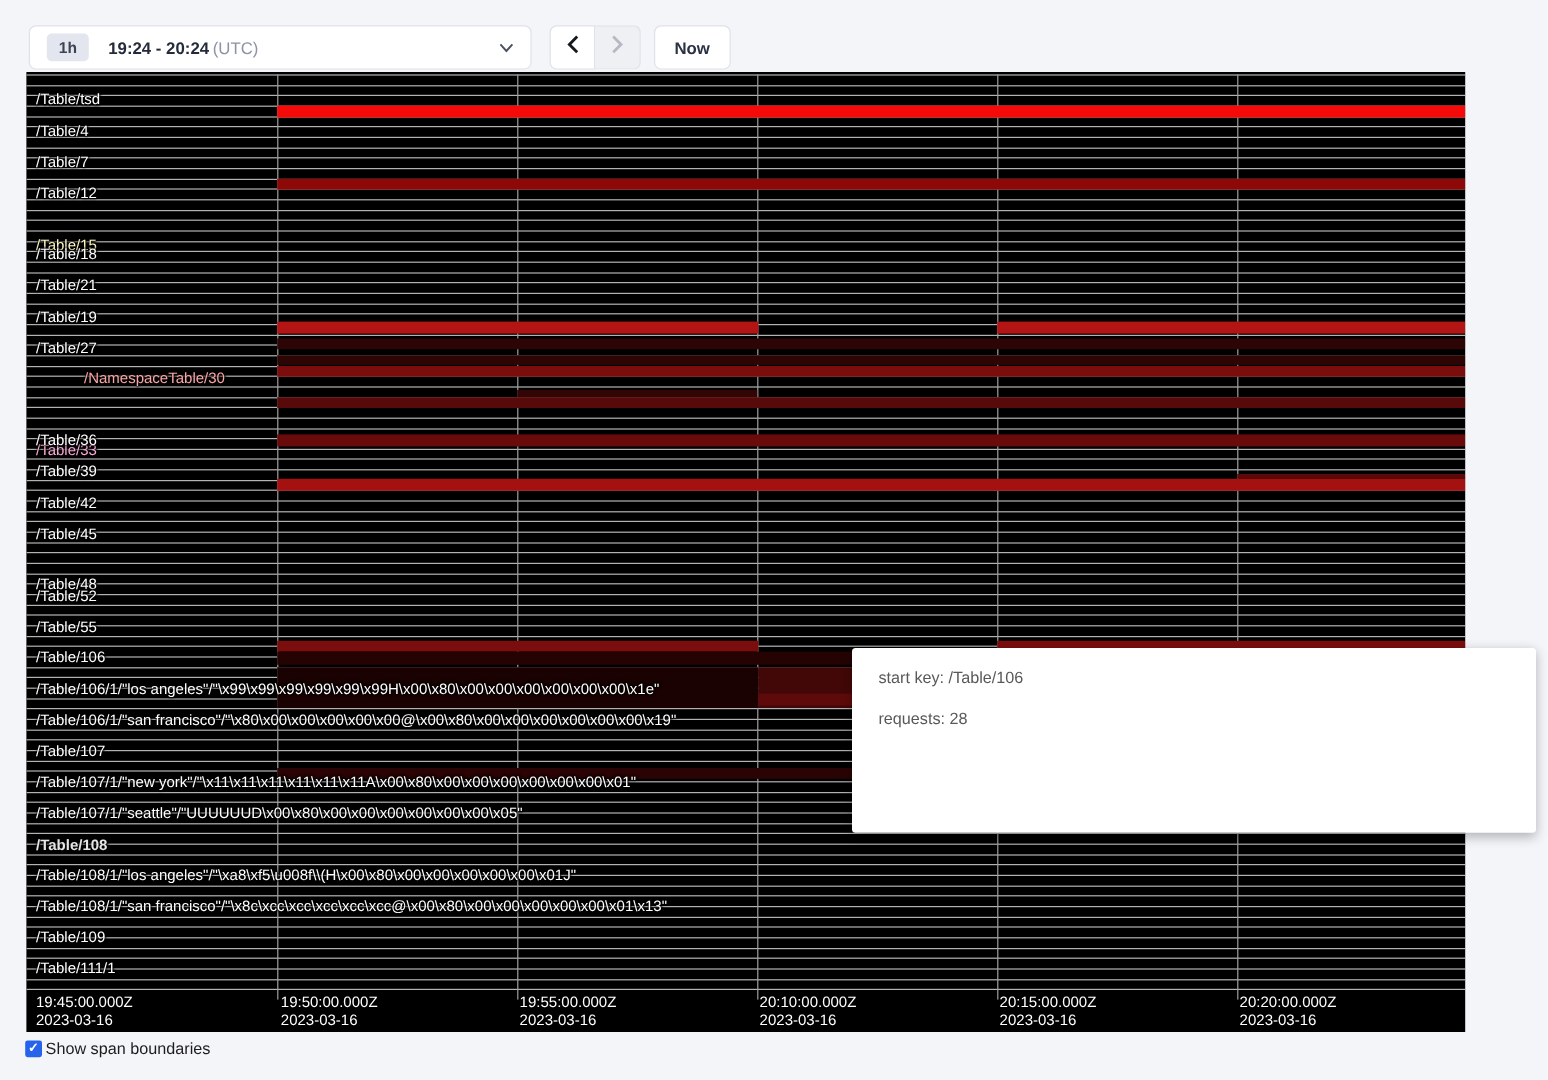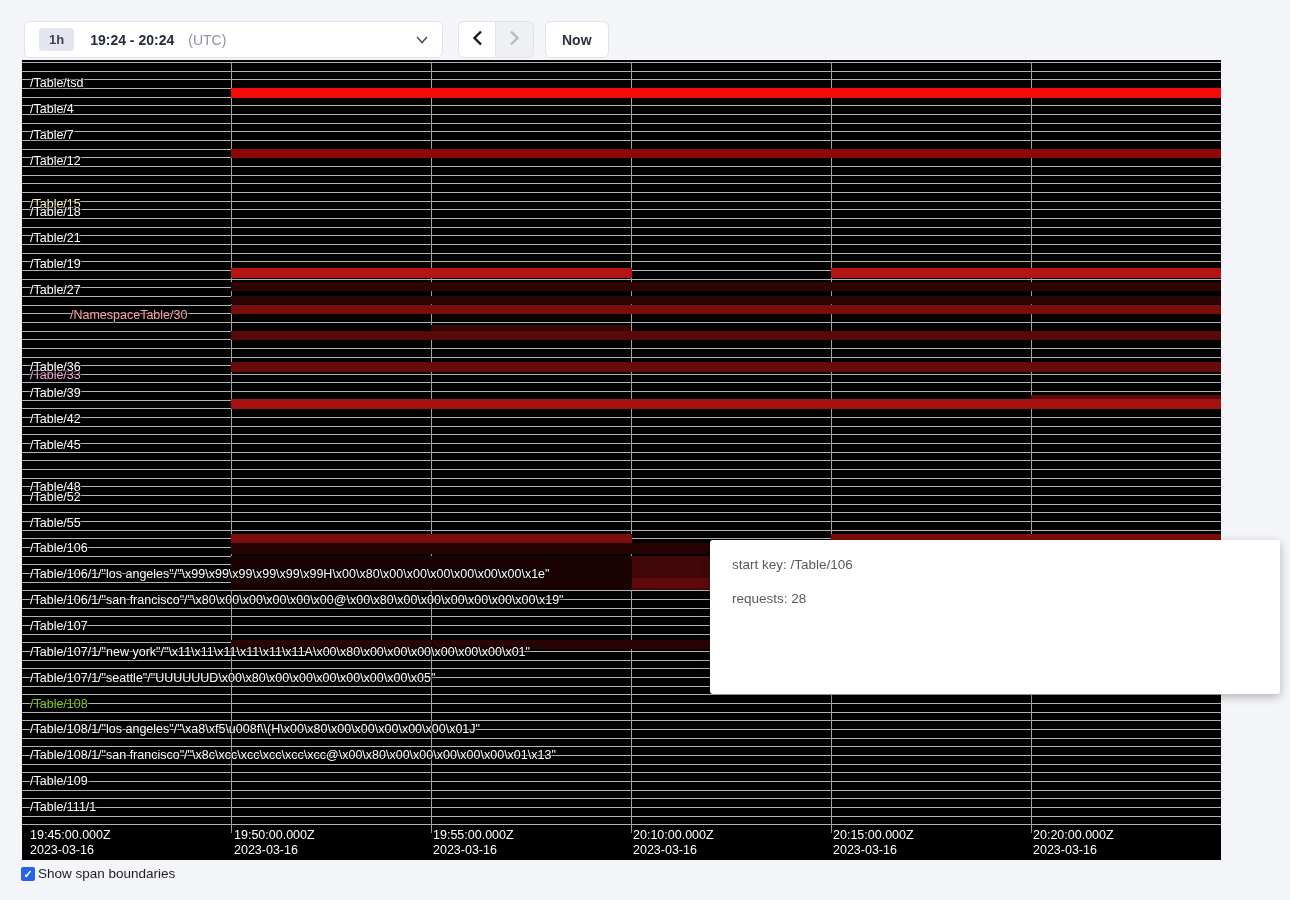--- a/index.html
+++ b/index.html
@@ -6,21 +6,21 @@
   html,body { width:1290px; height:900px; overflow:hidden;
     font-family:"Liberation Sans", sans-serif; background:#f4f5f9; }
 
   
   .time-select { position:absolute; left:24px; top:21px; width:419px; height:37px;
     background:#fff; border:1px solid #dfe2e9; border-radius:6px;
     display:flex; align-items:center; cursor:pointer; }
   .dur-badge { margin-left:14px; background:#e3e6ef; color:#3c4454;
     font-size:13px; font-weight:bold; padding:4px 10px; border-radius:4px; }
   .range-txt { margin-left:16px; font-size:14px; font-weight:bold; color:#242b3a; }
-  .tz-txt { margin-left:14px; font-size:14px; color:#8d93a3; }
+  .tz-txt { margin-left:3px; font-size:14px; color:#8d93a3; }
   .dd-caret { margin-left:auto; margin-right:14px; display:flex; }
   .nav-group { position:absolute; left:458px; top:21px; height:37px; display:flex; }
   .nav-btn { width:38px; height:37px; display:flex; align-items:center; justify-content:center;
     border:1px solid #dfe2e9; background:#fff; cursor:pointer; }
   .nav-prev { border-radius:6px 0 0 6px; }
   .nav-next { border-radius:0 6px 6px 0; border-left:none; background:#eef0f4; cursor:default; }
   .now-btn { position:absolute; left:545px; top:21px; height:37px; padding:0 16px;
     background:#fff; border:1px solid #dfe2e9; border-radius:6px;
     font-size:14px; font-weight:600; color:#2a3242; cursor:pointer;
     font-family:"Liberation Sans", sans-serif; }
@@ -216,21 +216,21 @@
     <div class="row-label" style="top: 376.998px; color: rgb(255, 255, 255);">/Table/45</div>
     <div class="row-label" style="top: 419px; color: rgb(255, 255, 255);">/Table/48</div>
     <div class="row-label" style="top: 428.712px; color: rgb(255, 255, 255);">/Table/52</div>
     <div class="row-label" style="top: 454.569px; color: rgb(255, 255, 255);">/Table/55</div>
     <div class="row-label" style="top: 480.426px; color: rgb(255, 255, 255);">/Table/106</div>
     <div class="row-label" style="top: 506.283px; color: rgb(255, 255, 255);">/Table/106/1/"los angeles"/"\x99\x99\x99\x99\x99\x99H\x00\x80\x00\x00\x00\x00\x00\x00\x1e"</div>
     <div class="row-label" style="top: 532.14px; color: rgb(255, 255, 255);">/Table/106/1/"san francisco"/"\x80\x00\x00\x00\x00\x00@\x00\x80\x00\x00\x00\x00\x00\x00\x19"</div>
     <div class="row-label" style="top: 557.997px; color: rgb(255, 255, 255);">/Table/107</div>
     <div class="row-label" style="top: 583.854px; color: rgb(255, 255, 255);">/Table/107/1/"new york"/"\x11\x11\x11\x11\x11\x11A\x00\x80\x00\x00\x00\x00\x00\x00\x01"</div>
     <div class="row-label" style="top: 609.711px; color: rgb(255, 255, 255);">/Table/107/1/"seattle"/"UUUUUUD\x00\x80\x00\x00\x00\x00\x00\x00\x05"</div>
-    <div class="row-label" style="top: 635.568px; color: #84cc16;">/Table/108</div>
+    <div class="row-label" style="top: 635.568px; color: #e5e5e5; font-weight: bold;">/Table/108</div>
     <div class="row-label" style="top: 661.425px; color: rgb(255, 255, 255);">/Table/108/1/"los angeles"/"\xa8\xf5\u008f\\(H\x00\x80\x00\x00\x00\x00\x00\x01J"</div>
     <div class="row-label" style="top: 687.282px; color: rgb(255, 255, 255);">/Table/108/1/"san francisco"/"\x8c\xcc\xcc\xcc\xcc\xcc@\x00\x80\x00\x00\x00\x00\x00\x01\x13"</div>
     <div class="row-label" style="top: 713.139px; color: rgb(255, 255, 255);">/Table/109</div>
     <div class="row-label" style="top: 738.996px; color: rgb(255, 255, 255);">/Table/111/1</div>
     <div class="x-tick" style="left: 8px;">
       <div>19:45:00.000Z</div>
       <div>2023-03-16</div>
     </div>
     <div class="x-tick" style="left: 212px;">
       <div>19:50:00.000Z</div>

